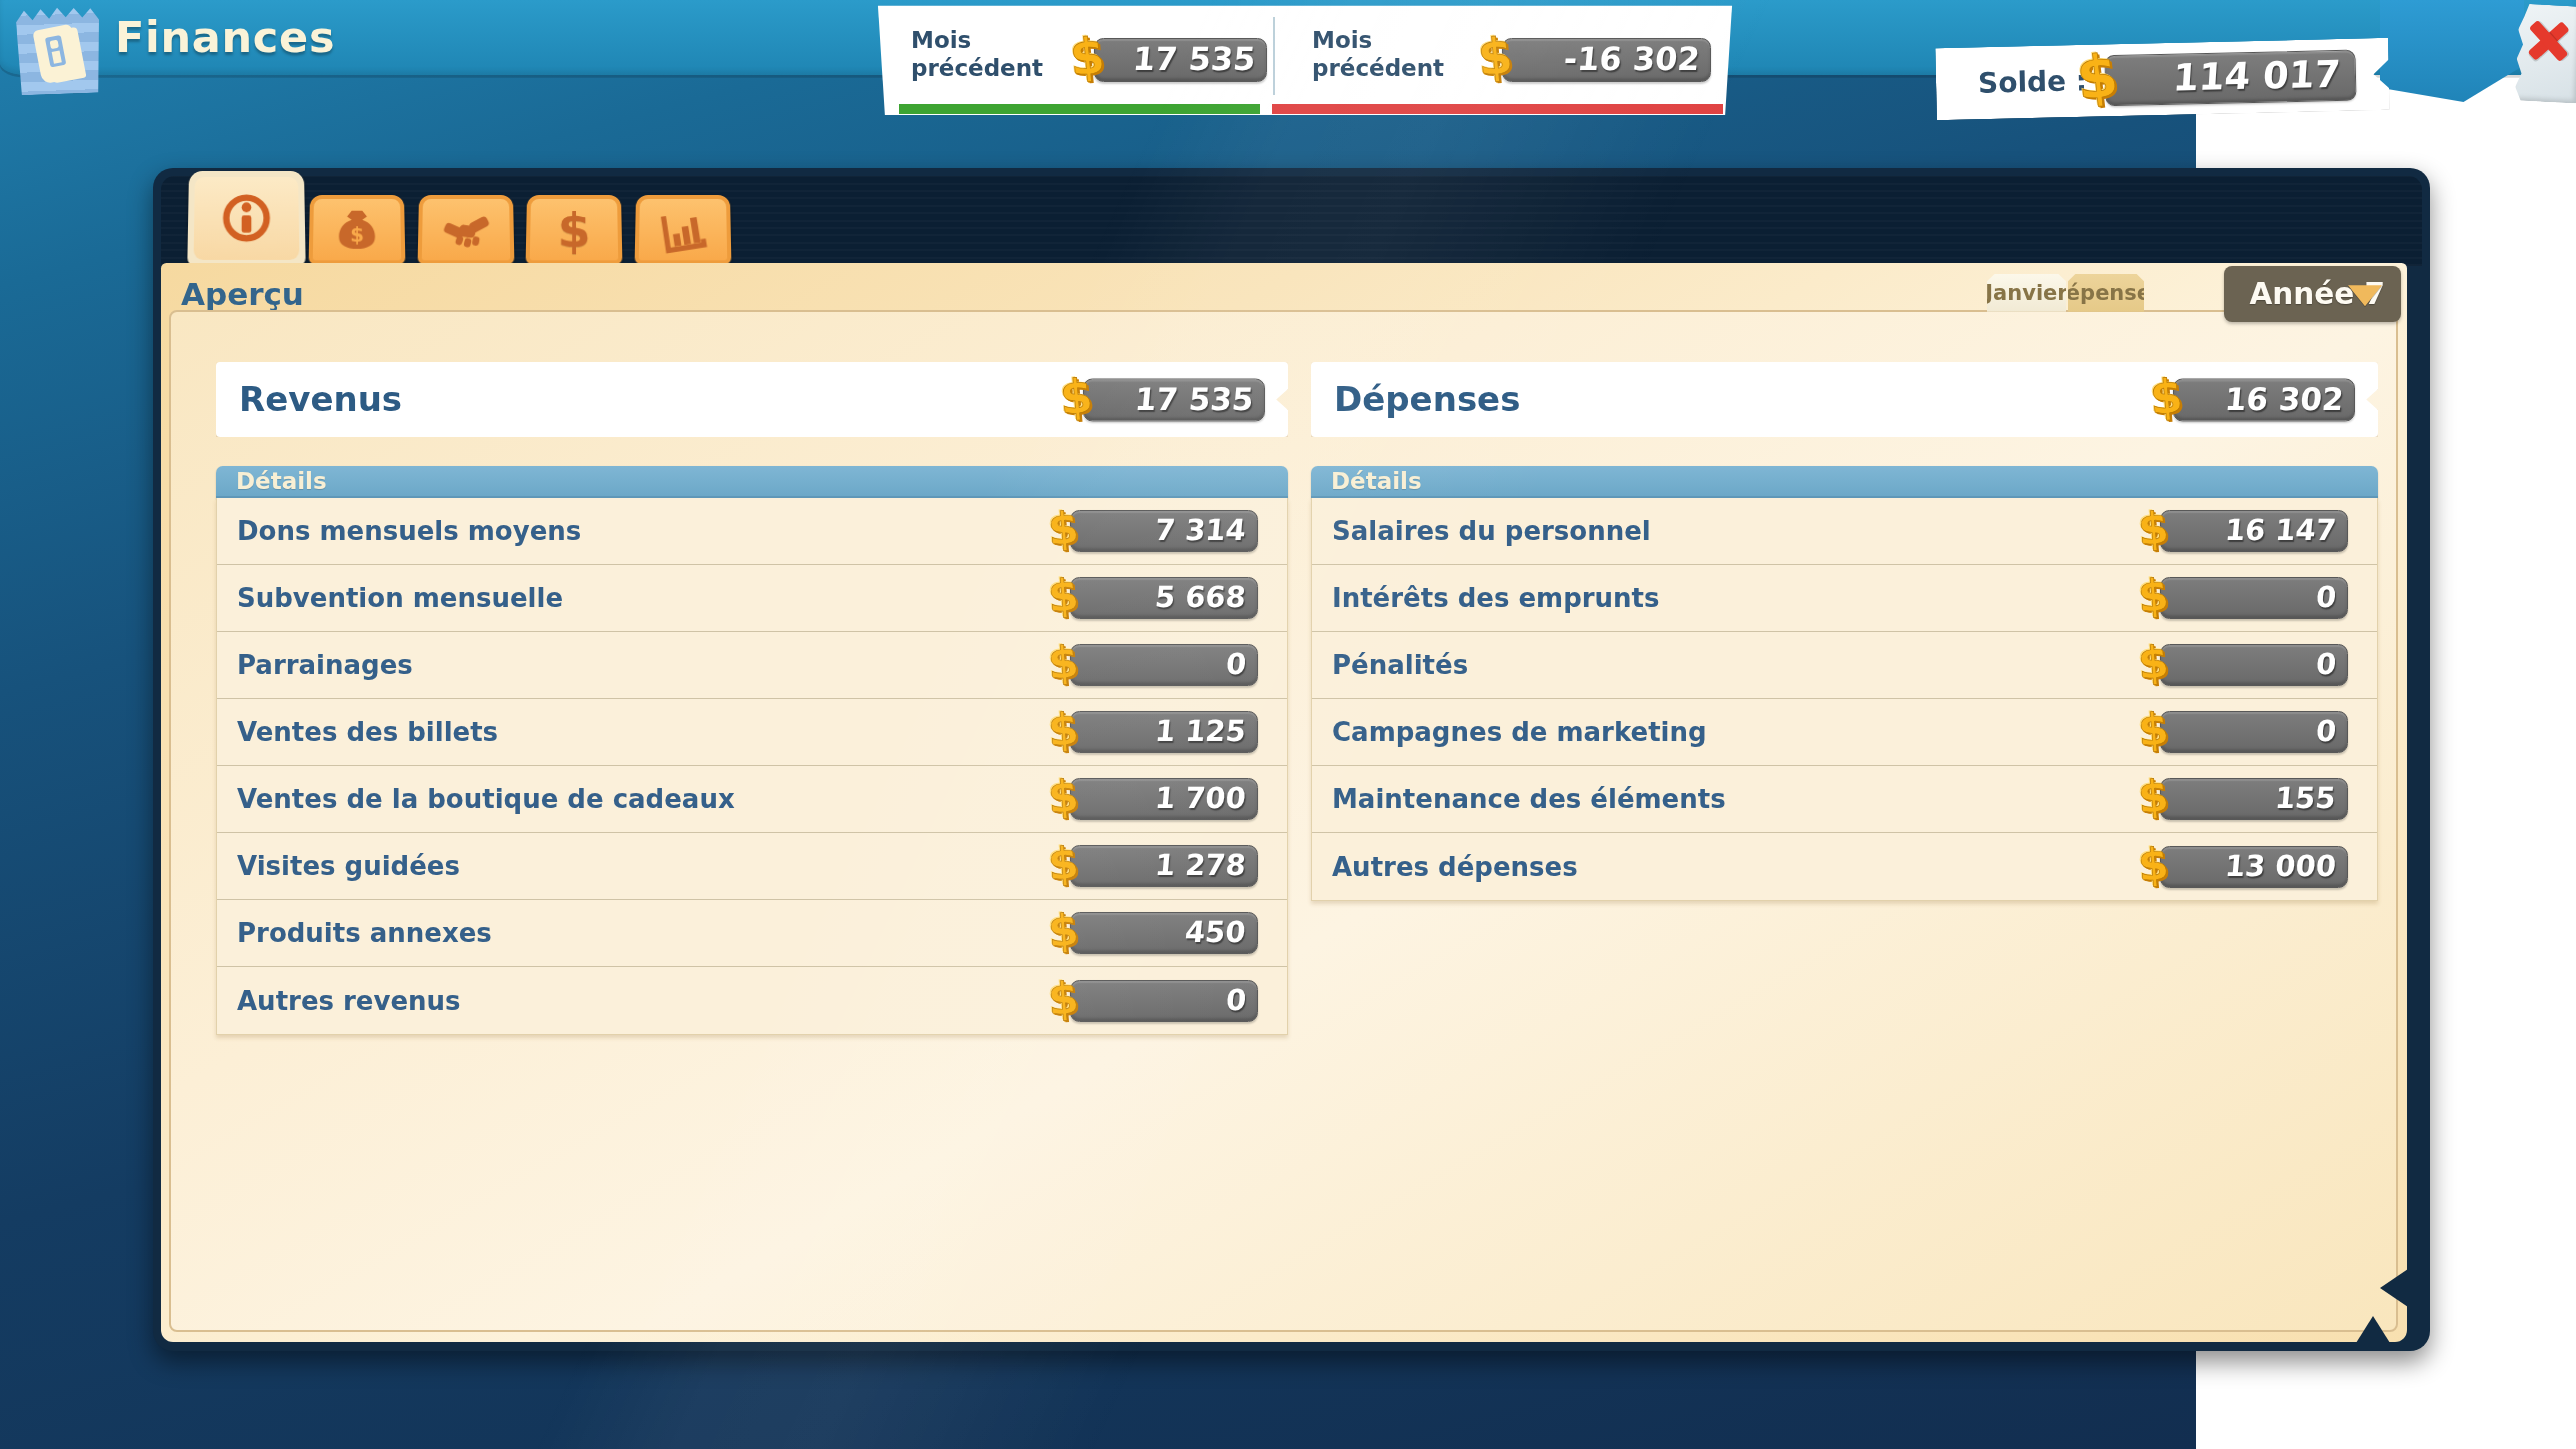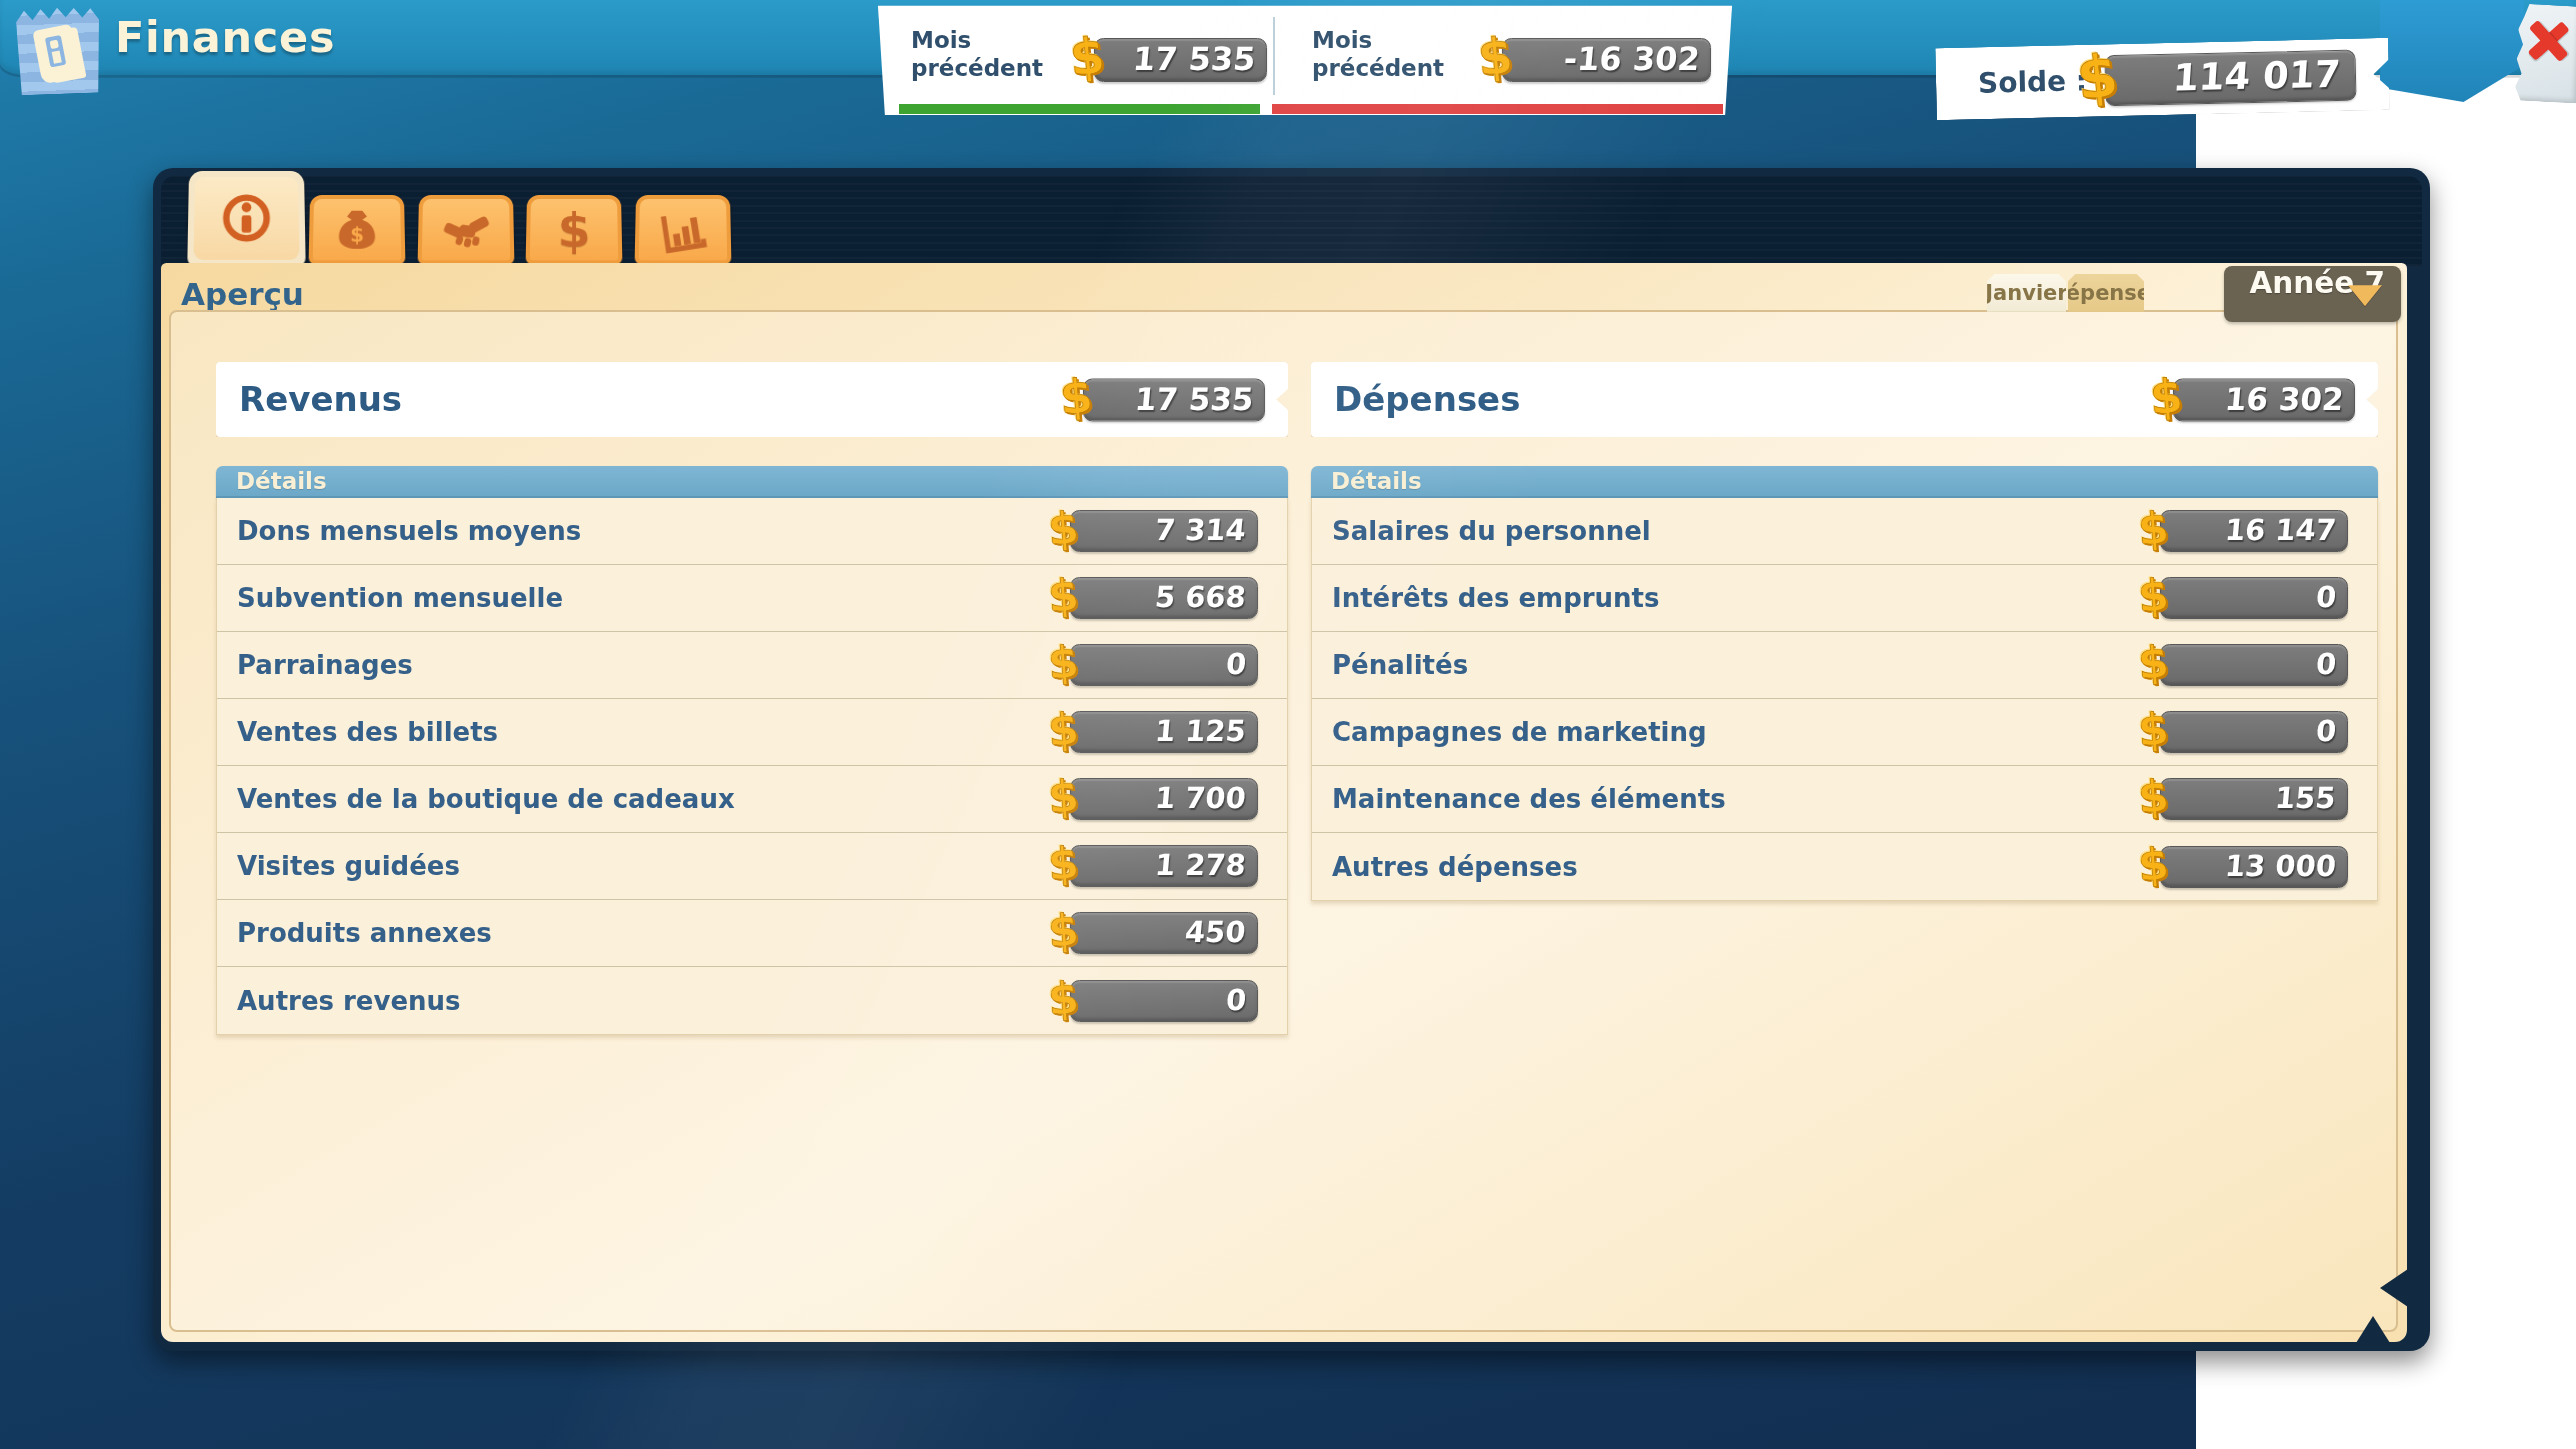--- a/index.html
+++ b/index.html
@@ -111,21 +111,21 @@
     border:2px solid #D9BE90; border-radius:8px;
     background:linear-gradient(150deg,#F9E7C2 0%,#FCEFD6 34%,#FDF4E2 56%,#F9E6BD 100%); }
 
   .month-btn { position:absolute; top:10.7px; height:38px; cursor:pointer; z-index:2;
     clip-path:polygon(0 20%,10% 0,90% 0,100% 20%,100% 100%,0 100%);
     font-size:21px; font-weight:bold; color:#877447; display:flex; align-items:center; justify-content:center; }
   .month-btn.jan { left:1826px; width:79px; background:linear-gradient(#FCF8EA,#F1EAD4); }
   .month-btn.fev { left:1907px; width:76px; background:linear-gradient(#EDD49B,#E5C988); }
   .year-btn { position:absolute; left:2063px; top:2.7px; width:177px; height:56px; cursor:pointer; z-index:2;
     background:#6B6352; border-radius:8px; box-shadow:0 2px 3.4px rgba(0,0,0,.25);
-    display:flex; }
+    display:flex; align-items:center; }
   .year-label { margin-left:25.5px; font-size:29.5px; font-weight:bold; color:#FDFAF2; text-shadow:0 1.3px 1.3px rgba(0,0,0,.3); }
   .year-tri { position:absolute; right:19px; top:50%; transform:translateY(-42%);
     width:0; height:0; border-left:17.4px solid transparent; border-right:17.4px solid transparent;
     border-top:21.5px solid #F0B95C; filter:drop-shadow(0 1.3px 0.7px rgba(0,0,0,.25)); }
 
   
   .card { position:absolute; top:99px; height:75px; background:#fff; border-radius:4px;
     clip-path:polygon(0 0,100% 0,100% 36%,98.9% 50%,100% 64%,100% 100%,0 100%);
     box-shadow:0 5.4px 9.4px rgba(140,100,40,.32); }
   .card.rev { left:55px;  width:1072px; }

